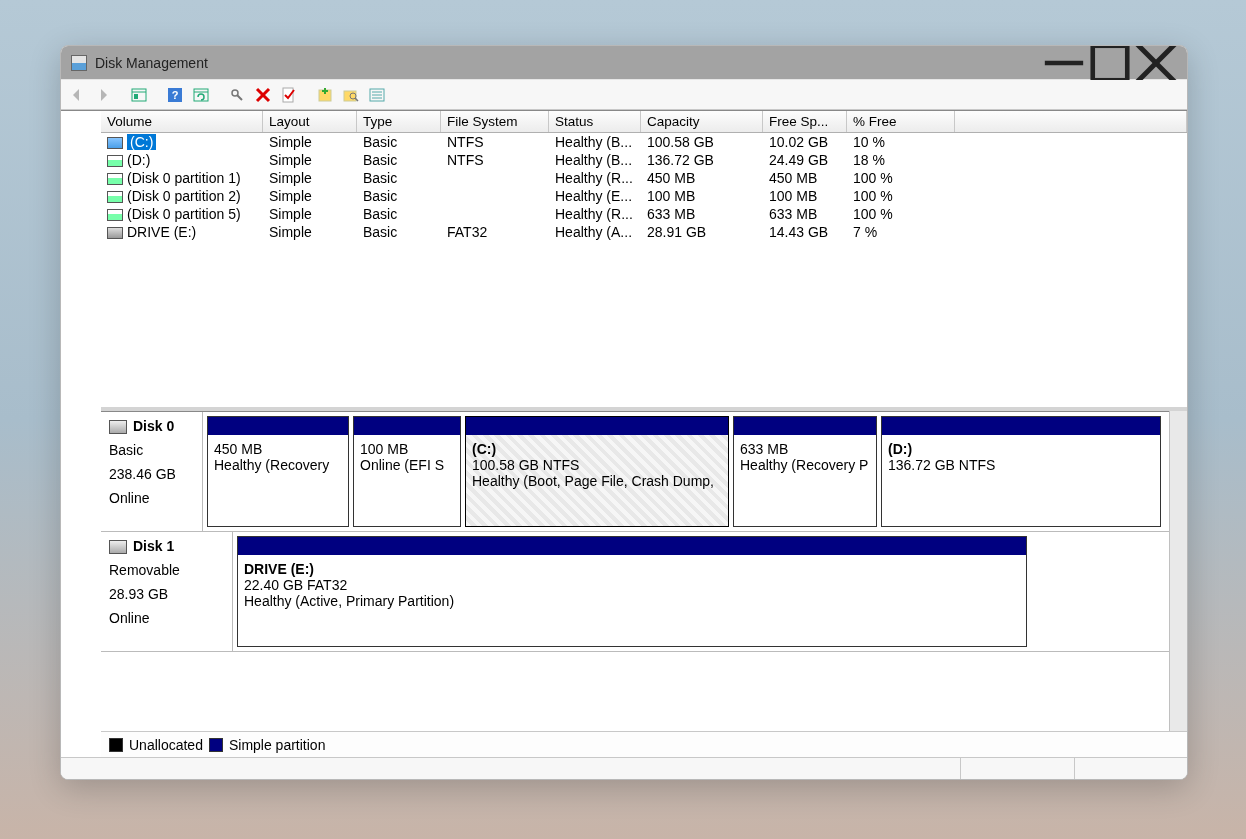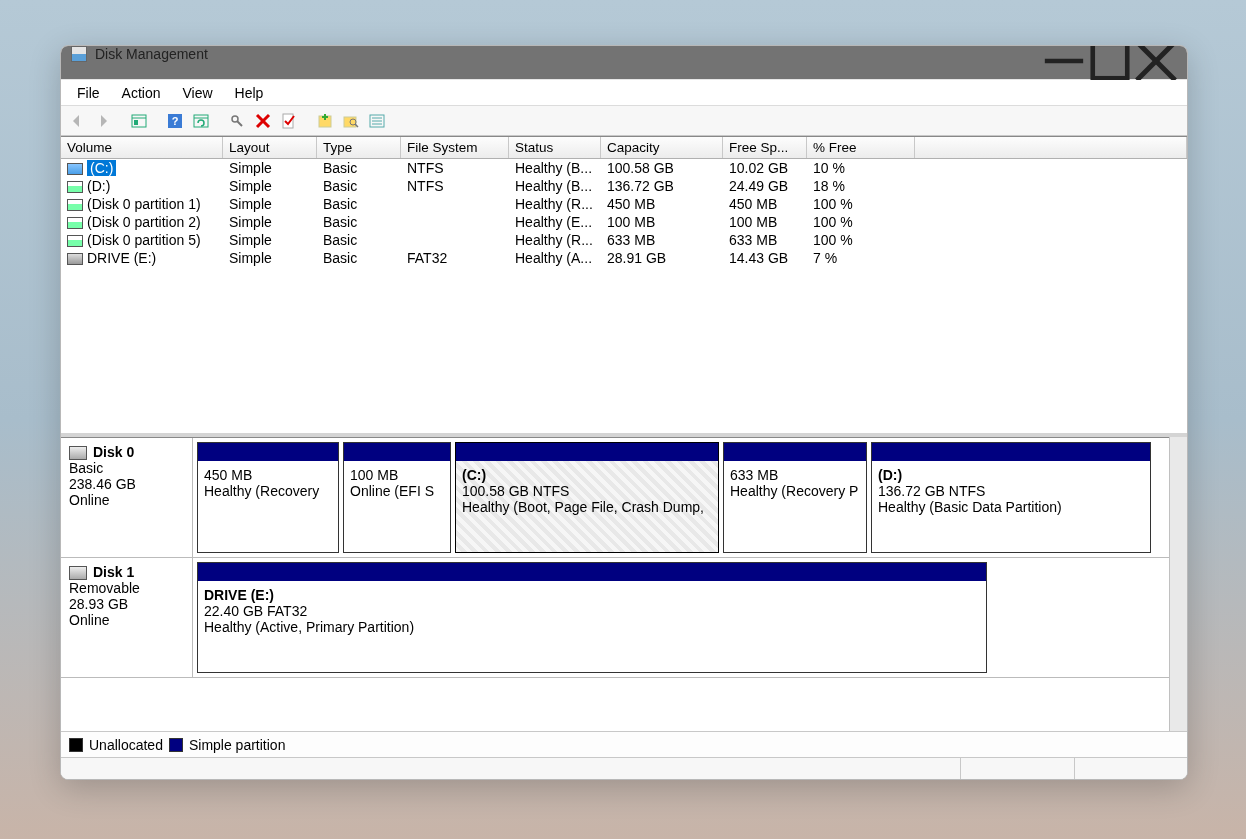--- a/index.html
+++ b/index.html
@@ -21,23 +21,23 @@
   border: 1px solid #b8b8b8;
   border-radius: 8px;
   box-shadow: 0 8px 32px rgba(0,0,0,.2);
   display: flex;
   flex-direction: column;
   overflow: hidden;
 }
 .titlebar {
   height: 34px;
   display: flex;
-  align-items: flex-start;
+  align-items: center;
   padding: 0 8px 0 10px;
-  background: #737373;
+  background: #a3a3a3;
   border-bottom: 1px solid #e6e6e6;
 }
 .titlebar .app-icon {
   width: 16px; height: 16px; margin-right: 8px;
   background: linear-gradient(#e5e5e5 0 50%, #5aa0d9 50% 100%);
   border: 1px solid #666;
 }
 .titlebar .title { font-size: 14px; color: #222; }
 .titlebar .spacer { flex: 1; }
 .win-btn {
@@ -53,21 +53,21 @@
 .toolbar {
   height: 30px; display: flex; align-items: center; gap: 2px;
   padding: 2px 4px; background: #f7f7f7; border-bottom: 1px solid #c8c8c8;
 }
 .tbtn {
   width: 24px; height: 24px; display:flex; align-items:center; justify-content:center;
   cursor: pointer; font-size:14px;
 }
 .tsep { width:8px; }
 .tbtn svg { width:16px; height:16px; }
-.content { flex:1; display:flex; flex-direction:column; border-top:1px solid #888; }
+.content { flex:1; display:flex; flex-direction:column; border-top:1px solid #888;padding-left:40px; }
 .grid {
   height: 300px; overflow:auto; background:#fff; border-bottom:4px solid #d4d4d4;
 }
 .ghead {
   display:flex; background:linear-gradient(#fdfdfd,#ececec);
   border-bottom:1px solid #b0b0b0; position:sticky; top:0;
 }
 .ghead .col {
   padding:3px 6px; font-size:13.5px; border-right:1px solid #c8c8c8;
   text-align:left; cursor:pointer; white-space:nowrap; overflow:hidden; text-overflow:ellipsis;
@@ -86,21 +86,21 @@
 .vol-name.sel { background:#0078d7; color:#fff; padding:0 3px; }
 .col-0{width:162px}.col-1{width:94px}.col-2{width:84px}.col-3{width:108px}
 .col-4{width:92px}.col-5{width:122px}.col-6{width:84px}.col-7{width:108px}.col-8{flex:1}
 .disk-pane {
   flex:1; overflow:auto; background:#fff; display:flex; flex-direction:column;
   border-top:1px solid #888;
 }
 .disk-row { display:flex; border-bottom:1px solid #bbb; min-height:120px; }
 .disk-info {
   width:132px; padding:6px 8px; font-size:14px; border-right:1px solid #bbb;
-  display:flex; flex-direction:column; gap:0;
+  display:flex; flex-direction:column; gap:8px;
 }
 .disk-info .dicon {
   display:inline-block; width:18px; height:14px; margin-right:6px;
   background:linear-gradient(#eee,#aaa); border:1px solid #555; vertical-align:middle;
 }
 .disk-title{font-weight:bold}
 .parts { flex:1; display:flex; gap:4px; padding:4px 8px 4px 4px; position:relative; }
 .part {
   border:1px solid #333; display:flex; flex-direction:column; overflow:hidden;
   background:#fff;
@@ -143,26 +143,20 @@
         </svg>
     </div>
     <div class="win-btn close">
       <svg viewBox="0 0 12 12">
           <line x1="1" y1="1" x2="11" y2="11" stroke="#222" stroke-width="1.3"></line>
           <line x1="11" y1="1" x2="1" y2="11" stroke="#222" stroke-width="1.3"></line>
         </svg>
     </div>
   </div>
 
-  <div class="menubar">
-    <span class="menu-item">File</span>
-    <span class="menu-item">Action</span>
-    <span class="menu-item">View</span>
-    <span class="menu-item">Help</span>
-  </div>
 
   <div class="toolbar">
     <div class="tbtn" style="opacity:.5">
         <svg viewBox="0 0 16 16">
           <path d="M10 2 L4 8 L10 14" fill="#777"></path>
         </svg>
       </div>
     <div class="tbtn" style="opacity:.5">
         <svg viewBox="0 0 16 16">
           <path d="M6 2 L12 8 L6 14" fill="#777"></path>
@@ -347,21 +341,20 @@
                 <div class="pbody">
                   <div>633 MB</div>
                   <div>Healthy (Recovery P</div>
                 </div>
               </div>
               <div class="part" style="width: 280px;">
                 <div class="pbar"></div>
                 <div class="pbody">
                   <div class="pname">(D:)</div>
                   <div>136.72 GB NTFS</div>
-                  <div>Healthy (Basic Data Partition)</div>
                 </div>
               </div>
             </div>
           </div>
           <div class="disk-row">
             <div class="disk-info">
               <div><span class="dicon"></span><span class="disk-title">Disk 1</span></div>
               <div>Removable</div>
               <div>28.93 GB</div>
               <div>Online</div>

